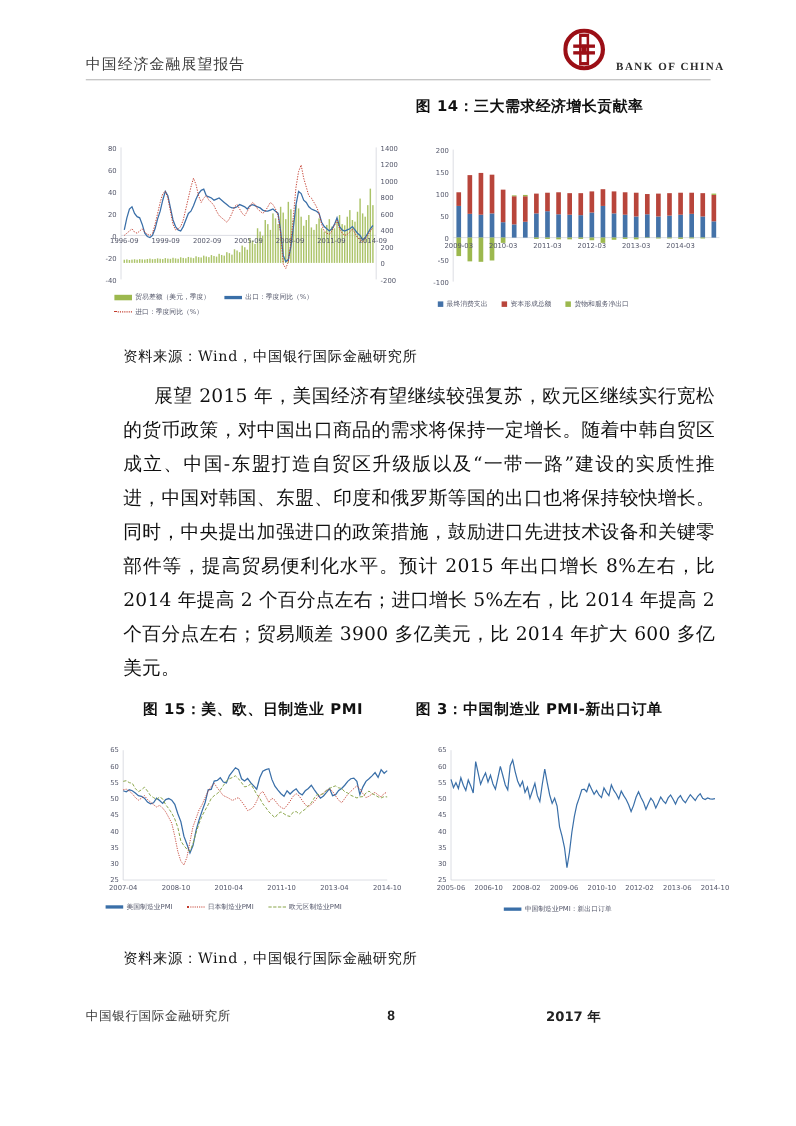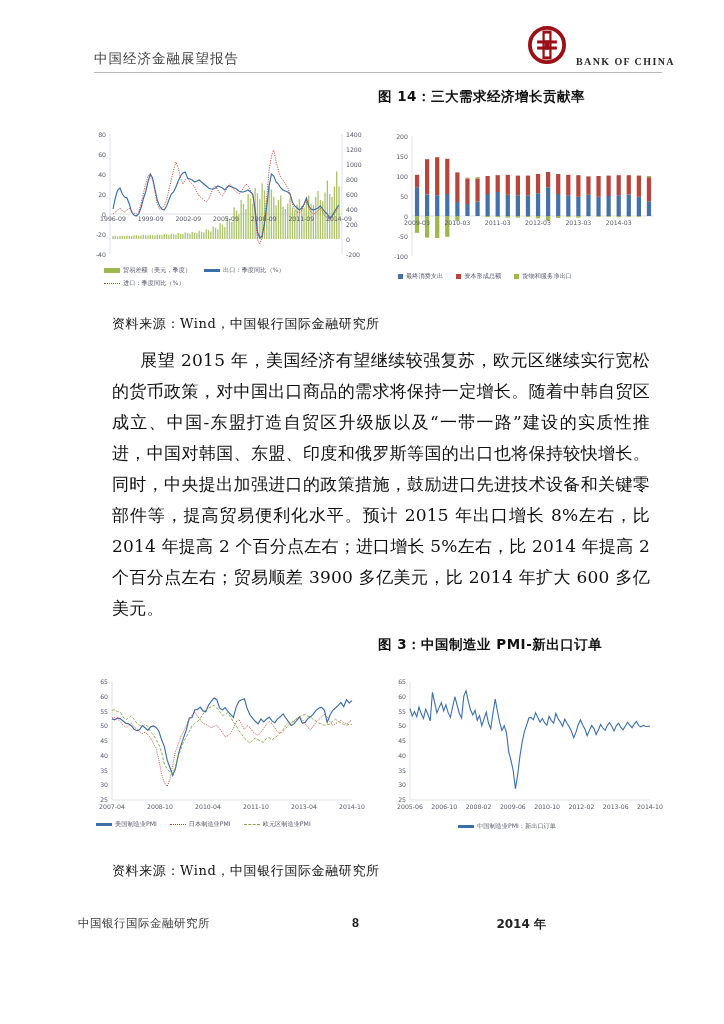--- a/index.html
+++ b/index.html
@@ -4,21 +4,21 @@
 <style>
   html,body{margin:0;padding:0;}
   body{
     width:724px;height:1024px;background:#ffffff;
     font-family:"Liberation Serif","DejaVu Serif",serif;
     color:#1a1a1a;overflow:hidden;position:relative;
   }
   .page{position:relative;width:724px;height:1024px;}
 
   
-  .header{position:absolute;left:16px;top:0;width:648px;height:78px;}
+  .header{position:absolute;left:0;top:0;width:648px;height:78px;}
   .hdr-title{
     position:absolute;left:78px;top:50px;font-size:13.5px;letter-spacing:1px;
     color:#3d3d3d;font-family:"DejaVu Sans","Liberation Sans",sans-serif;
   }
   .hdr-rule{position:absolute;left:78px;top:72px;width:568px;height:1px;background:#b9b9b9;}
   .logo{position:absolute;left:512px;top:24px;width:150px;height:48px;}
   .logo-mark{position:absolute;left:0;top:2px;width:38px;height:38px;}
   .boc-cn{
     position:absolute;left:46px;top:0px;font-size:25px;line-height:30px;
     color:#7d1418;font-family:"DejaVu Serif","Liberation Serif",serif;
@@ -366,20 +366,21 @@
     <span class="lg-group">
       <span class="lg-box" style="background:#9cb84e;"></span>
       <span>货物和服务净出口</span>
     </span>
   </div>
 
   <div class="src" style="left:112px;top:315px;">资料来源：Wind，中国银行国际金融研究所</div>
 
   <div class="para" style="top:345px;"><span class="ind"></span><span>展望 2015 年，美国经济有望继续较强复苏，欧元区继续实行宽松的货币政策，对中国出口商品的需求将保持一定增长。随着中韩自贸区成立、中国-东盟打造自贸区升级版以及“一带一路”建设的实质性推进，中国对韩国、东盟、印度和俄罗斯等国的出口也将保持较快增长。同时，中央提出加强进口的政策措施，鼓励进口先进技术设备和关键零部件等，提高贸易便利化水平。预计 2015 年出口增长 8%左右，比 2014 年提高 2 个百分点左右；进口增长 5%左右，比 2014 年提高 2 个百分点左右；贸易顺差 3900 多亿美元，比 2014 年扩大 600 多亿美元。</span></div>
 
+  <div class="fig-title" style="left:130px;top:636px;">图 15：美、欧、日制造业 PMI</div>
   <div class="fig-title" style="left:378px;top:636px;">图 3：中国制造业 PMI-新出口订单</div>
 
   <div class="chart-box" style="left:84px;top:672px;width:288px;height:160px;">
     <svg width="288" height="160" viewBox="0 0 288 160">
 
       <g id="f15-ylabels">
           <text x="24" y="12" font-size="6.2" fill="#55586b" font-family="DejaVu Sans, sans-serif" text-anchor="end">65</text>
           <text x="24" y="26.75" font-size="6.2" fill="#55586b" font-family="DejaVu Sans, sans-serif" text-anchor="end">60</text>
           <text x="24" y="41.5" font-size="6.2" fill="#55586b" font-family="DejaVu Sans, sans-serif" text-anchor="end">55</text>
           <text x="24" y="56.25" font-size="6.2" fill="#55586b" font-family="DejaVu Sans, sans-serif" text-anchor="end">50</text>
@@ -452,16 +453,16 @@
       <span class="lg-swatch" style="background:#3a6fa8;"></span>
       <span>中国制造业PMI：新出口订单</span>
     </span>
   </div>
 
   <div class="src" style="left:112px;top:862px;">资料来源：Wind，中国银行国际金融研究所</div>
 
   <div class="footer">
     <div class="ft-left">中国银行国际金融研究所</div>
     <div class="ft-center">8</div>
-    <div class="ft-right">2014 年</div>
+    <div class="ft-right">2017 年</div>
   </div>
 
 </div>
 
 </body></html>

